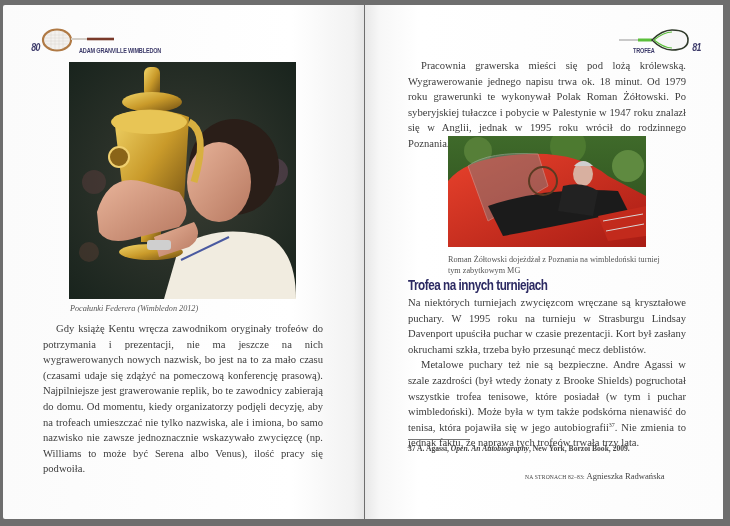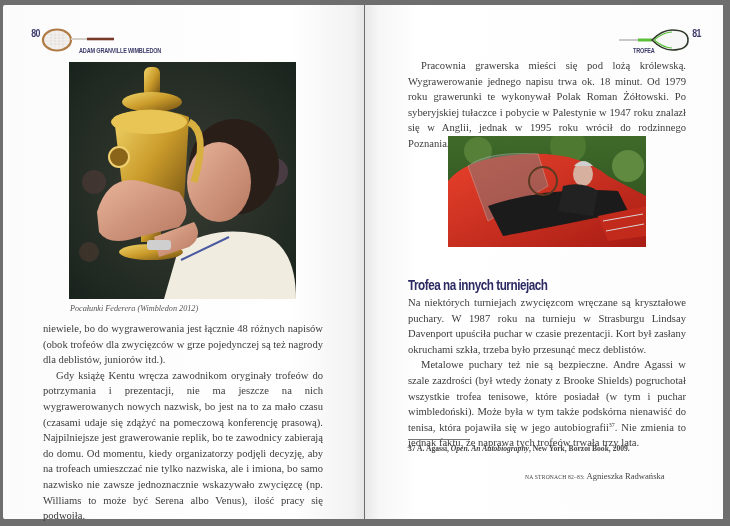--- a/index.html
+++ b/index.html
@@ -9,21 +9,21 @@
     font-family:"Liberation Serif", "DejaVu Serif", serif;
     color:#3a3a3a;
   }
   .page {
     position:absolute; top:5px; height:514px; background:#fdfdfd;
   }
   .page.left { left:3px; width:361px; border-radius:2px 0 0 2px;
     background:linear-gradient(to right,#fbfbfb 0%,#ffffff 80%,#f2f2f2 97%,#e6e6e6 100%); }
   .page.right { left:365px; width:358px;
     background:linear-gradient(to right,#e8e8e8 0%,#f7f7f7 4%,#ffffff 15%,#fcfcfc 100%); }
-  .header { position:absolute; display:flex; align-items:flex-start; }
+  .header { position:absolute; display:flex; align-items:flex-end;font-style:italic; }
   .pagenum { font-family:"Liberation Sans","DejaVu Sans",sans-serif; font-weight:bold;
     font-size:11px; color:#3d3b6a; letter-spacing:-0.5px; transform:scaleX(0.8); }
   .running { position:absolute; font-family:"Liberation Sans","DejaVu Sans",sans-serif;
     font-size:6.5px; font-weight:bold; color:#3d3b6a; letter-spacing:-0.2px; transform:scaleX(0.85); transform-origin:left; white-space:nowrap; }
   .running b { font-weight:900; }
   .body-text { position:absolute; font-size:10.6px; line-height:15.6px; text-align:justify; color:#3b3b3b; }
   .body-text p { margin:0; }
   .body-text p.indent { text-indent:13px; }
   .caption { position:absolute; font-size:8.2px; line-height:11px; color:#555; }
   .photo { position:absolute; overflow:hidden; }
@@ -101,21 +101,20 @@
       <ellipse cx="82" cy="190" rx="32" ry="8" fill="url(#gold)"></ellipse>
 
       <path d="M28 150 Q40 110 75 120 L110 130 Q125 150 110 165 L70 175 Q40 185 30 170 Z" fill="url(#skin)"></path>
       <path d="M85 175 L125 160 Q135 175 120 185 L90 195 Z" fill="url(#skin)"></path>
       <rect x="78" y="178" width="24" height="10" rx="3" fill="#cfcfcf"></rect>
     </svg>
   </div>
   <div class="caption" style="left:67px; top:298px;font-style:italic;">Pocałunki Federera (Wimbledon 2012)</div>
 
   <div class="body-text" style="left:40px; top:316px; width:280px;">
-    <p>niewiele, bo do wygrawerowania jest łącznie 48 różnych napisów (obok trofeów dla zwycięzców w grze pojedynczej są też nagrody dla deblistów, juniorów itd.).</p>
     <p class="indent">Gdy książę Kentu wręcza zawodnikom oryginały trofeów do potrzymania i prezentacji, nie ma jeszcze na nich wygrawerowanych nowych nazwisk, bo jest na to za mało czasu (czasami udaje się zdążyć na pomeczową konferencję prasową). Najpilniejsze jest grawerowanie replik, bo te zawodnicy zabierają do domu. Od momentu, kiedy organizatorzy podjęli decyzję, aby na trofeach umieszczać nie tylko nazwiska, ale i imiona, bo samo nazwisko nie zawsze jednoznacznie wskazywało zwycięzcę (np. Williams to może być Serena albo Venus), ilość pracy się podwoiła.</p>
   </div>
 </div>
 
 <div class="page right">
   <div class="header" style="left:253px; top:22px;">
     <svg width="72" height="26" viewBox="0 0 72 26">
       <line x1="1" y1="13" x2="20" y2="13" stroke="#c9c9c9" stroke-width="2"></line>
       <path d="M20 13 L34 13" stroke="#5bbf3a" stroke-width="3"></path>
       <path d="M34 13 Q44 3 54 3 Q70 3 70 13 Q70 23 54 23 Q44 23 34 13 Z" fill="#f7f7f7" stroke="#2f3a2a" stroke-width="1.6"></path>
@@ -151,25 +150,26 @@
       <path d="M40 70 Q100 50 170 55 L180 75 Q110 90 55 100 Z" fill="#1b1b1b"></path>
       <circle cx="95" cy="45" r="14" fill="none" stroke="#5a3a22" stroke-width="2"></circle>
       <ellipse cx="135" cy="38" rx="10" ry="12" fill="#d8b0a0"></ellipse>
       <path d="M126 30 Q135 20 145 30" fill="#cfcfcf"></path>
       <path d="M115 50 Q135 45 150 55 L145 80 L110 75 Z" fill="#222"></path>
       <path d="M150 80 L198 70 L198 100 L160 105 Z" fill="#c22a1c"></path>
       <line x1="155" y1="85" x2="195" y2="78" stroke="#d8d8d8" stroke-width="1"></line>
       <line x1="158" y1="95" x2="196" y2="88" stroke="#d8d8d8" stroke-width="1"></line>
     </svg>
   </div>
+  <div class="caption" style="left:83px; top:249px; width:220px;">Roman Żółtowski dojeżdżał z Poznania na wimbledoński turniej tym zabytkowym MG</div>
 
   <div class="heading" style="left:43px; top:271px;">Trofea na innych turniejach</div>
 
   <div class="body-text" style="left:43px; top:290px; width:278px;">
-    <p>Na niektórych turniejach zwycięzcom wręczane są kryształowe puchary. W 1987 roku na turnieju w Strasburgu Lindsay Davenport upuściła puchar w czasie prezentacji. Kort był zasłany okruchami szkła, trzeba było przesunąć mecz deblistów.</p>
+    <p>Na niektórych turniejach zwycięzcom wręczane są kryształowe puchary. W 1995 roku na turnieju w Strasburgu Lindsay Davenport upuściła puchar w czasie prezentacji. Kort był zasłany okruchami szkła, trzeba było przesunąć mecz deblistów.</p>
     <p class="indent"><span>Metalowe puchary też nie są bezpieczne. Andre Agassi w szale zazdrości (był wtedy żonaty z Brooke Shields) pogruchotał wszystkie trofea tenisowe, które posiadał (w tym i puchar wimbledoński). Może była w tym także podskórna nienawiść do tenisa, która pojawiła się w jego autobiografii</span><sup>37</sup><span>. Nie zmienia to jednak faktu, że naprawa tych trofeów trwała trzy lata.</span></p>
   </div>
 
   <div class="footnote-rule" style="left:43px; top:434px; width:62px;"></div>
   <div class="footnote" style="left:43px; top:439px;">
     <span>37</span>
     <span>A. Agassi, </span><i>Open. An Autobiography</i><span>, New York, Borzoi Book, 2009.</span>
   </div>
 
   <div class="footer" style="left:160px; top:466px;">

